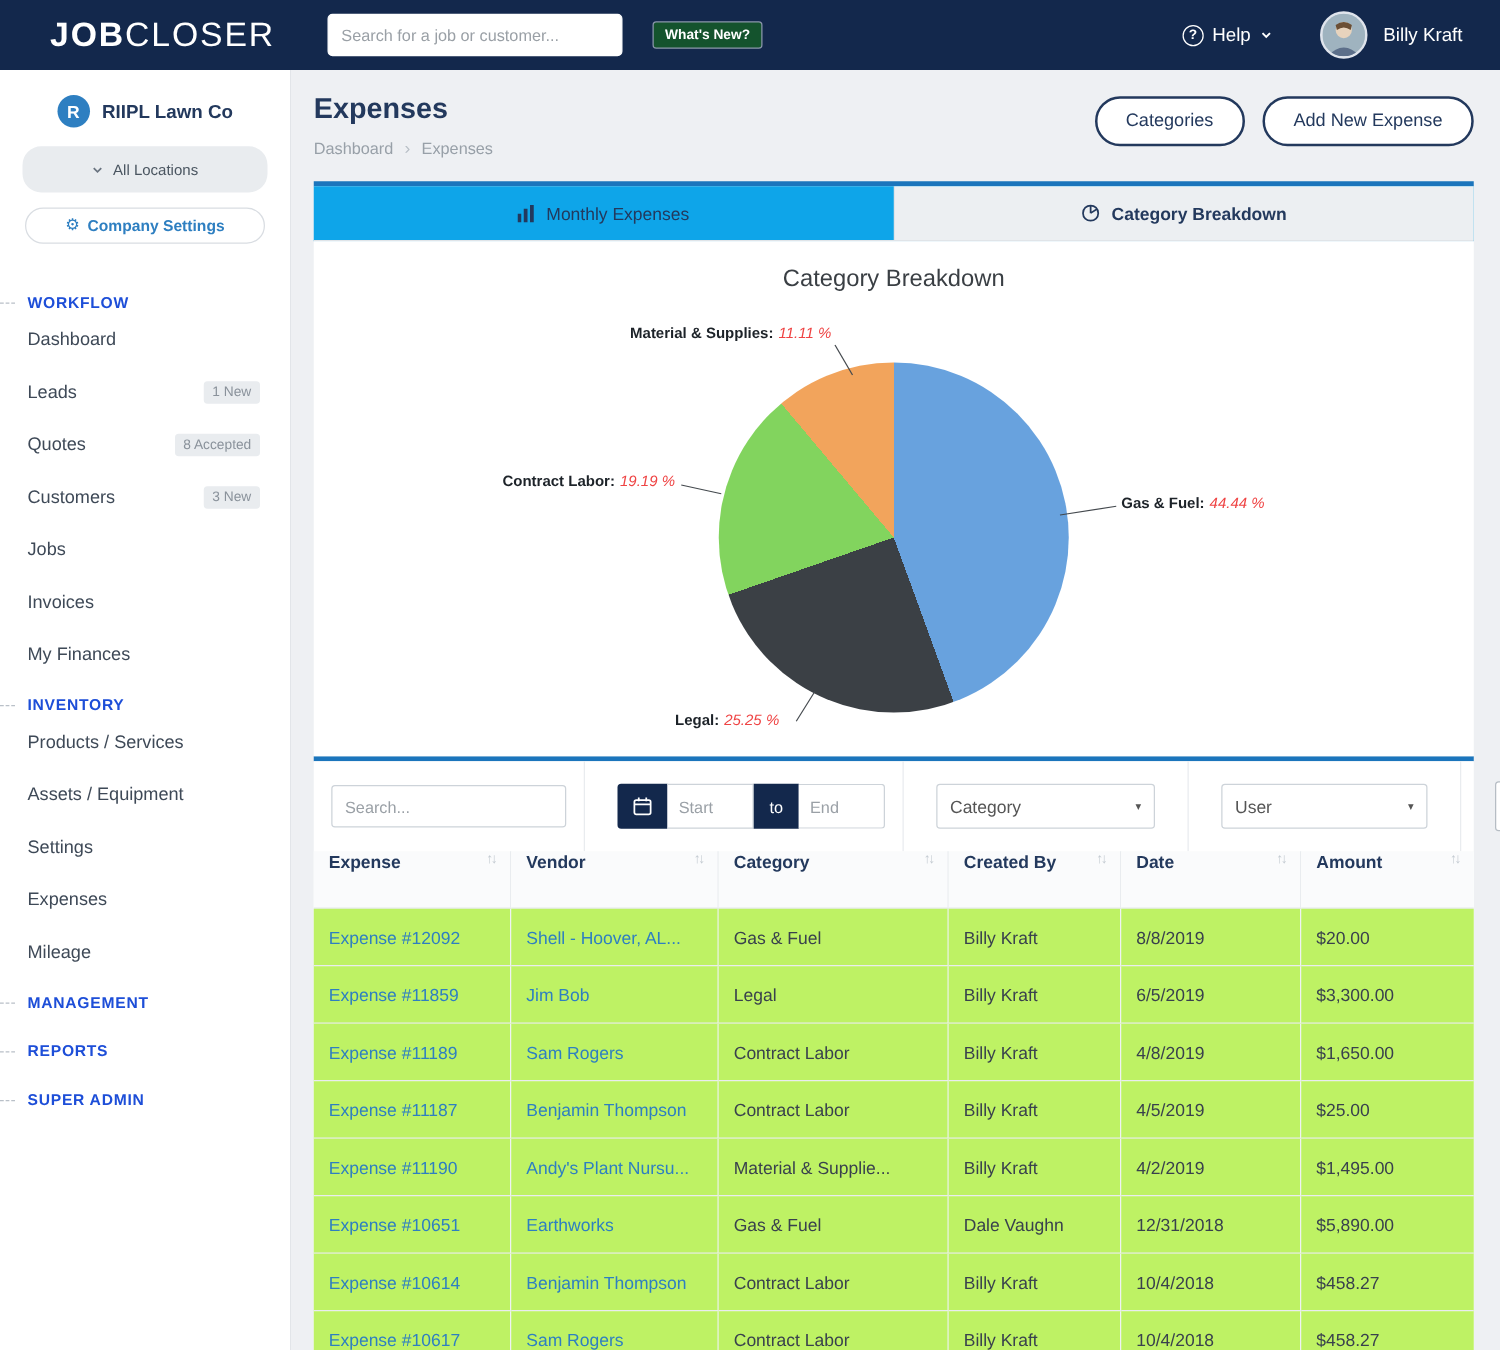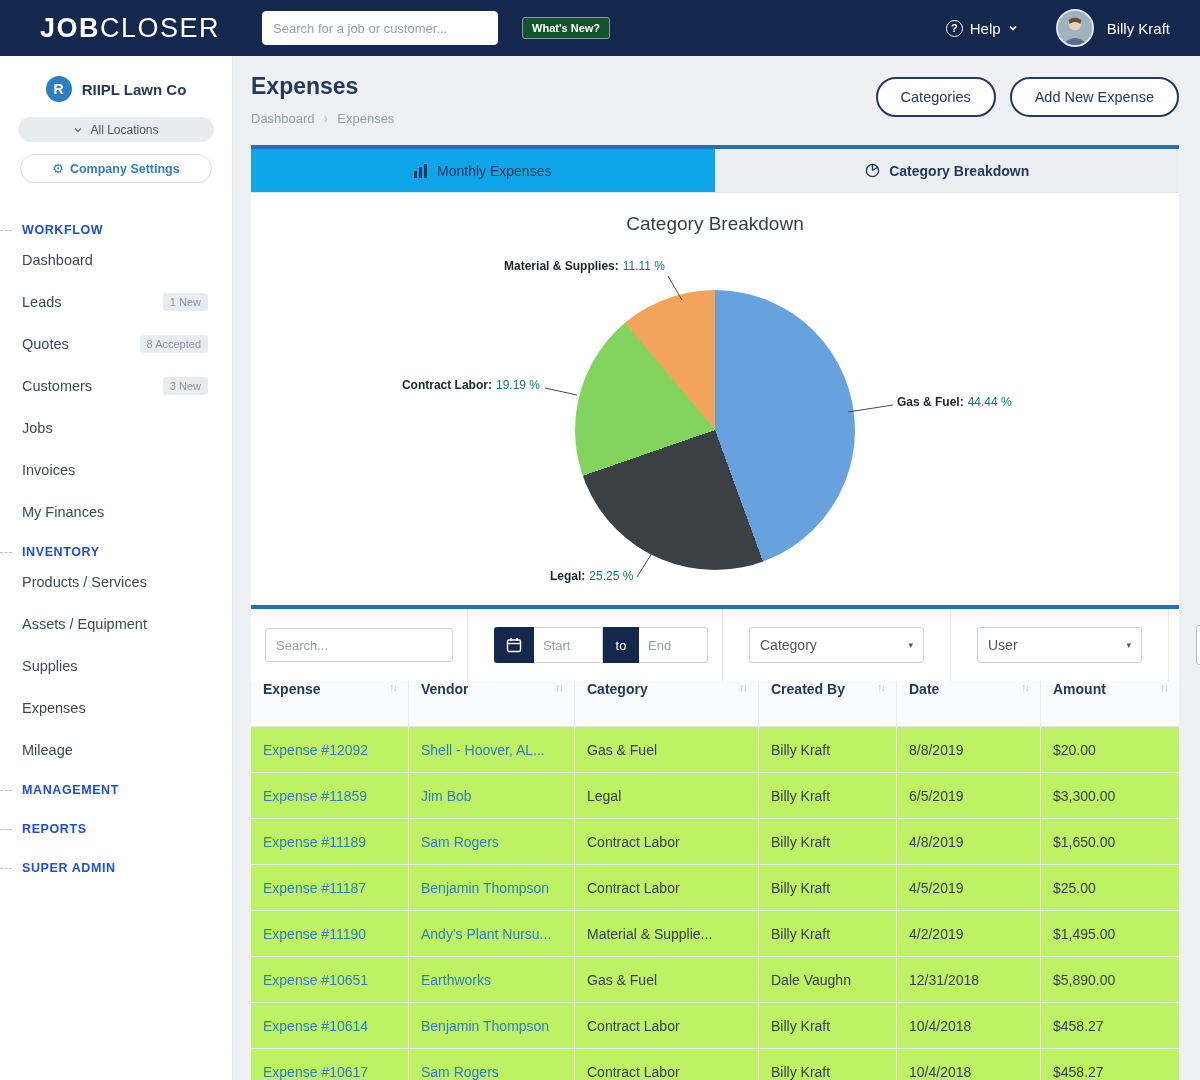--- a/index.html
+++ b/index.html
@@ -23,21 +23,21 @@
   .help{display:flex;align-items:center;gap:7px;color:#fff;font-size:15px;cursor:pointer;}
   .q-circle{width:17px;height:17px;border:1.5px solid #fff;border-radius:50%;display:flex;align-items:center;justify-content:center;font-size:11px;font-weight:bold;}
   .chev{width:10px;height:10px;display:inline-block;}
   .avatar{width:38px;height:38px;border-radius:50%;margin-left:38px;border:2px solid #dfe4ec;overflow:hidden;background:#b7c4cd;cursor:pointer;flex:none;}
   .user-name{color:#fff;font-size:15px;margin-left:13px;cursor:pointer;}
   
   .sidebar{position:absolute;top:56px;left:0;width:233px;bottom:0;background:#fff;border-right:1px solid #e2e5e9;overflow:hidden;}
   .company{display:flex;align-items:center;justify-content:center;gap:10px;margin-top:20px;}
   .r-circle{width:26px;height:26px;border-radius:50%;background:#2e7fc1;color:#fff;font-weight:bold;font-size:14px;display:flex;align-items:center;justify-content:center;}
   .company-name{font-size:15px;color:#23395d;font-weight:600;}
-  .locations-pill{margin:15px auto 0;width:196px;height:25px;border-radius:15px;background:#e9ecef;display:flex;align-items:center;justify-content:center;gap:7px;font-size:12px;color:#4a5560;cursor:pointer;}
+  .locations-pill{margin:15px auto 0;width:196px;height:37px;border-radius:15px;background:#e9ecef;display:flex;align-items:center;justify-content:center;gap:7px;font-size:12px;color:#4a5560;cursor:pointer;}
   .settings-pill{margin:12px auto 0;width:192px;height:29px;border-radius:15px;background:#fff;border:1px solid #d9dde2;display:flex;align-items:center;justify-content:center;gap:6px;font-size:12.5px;color:#2e7fc1;font-weight:bold;cursor:pointer;}
   .gear{font-family:"DejaVu Sans",sans-serif;font-size:13px;}
   .nav-section{display:flex;align-items:center;height:18px;margin-top:10px;font-size:12.5px;font-weight:bold;color:#1d4ed8;letter-spacing:0.6px;}
   .nav-section.first{margin-top:38px;}
   .nav-section.compact{margin-top:21px;}
   .tick{width:12px;border-top:1px dashed #b9c0c8;margin-right:10px;}
   .nav-item{height:42px;display:flex;align-items:center;padding:0 24px 0 22px;font-size:14.5px;color:#3e4957;cursor:pointer;}
   .badge{margin-left:auto;background:#e9ecef;color:#8a929b;font-size:11px;padding:3px 7px;border-radius:3px;}
   
   .main{position:absolute;left:233px;top:56px;right:0;bottom:0;background:#eef0f3;overflow:hidden;}
@@ -55,21 +55,21 @@
   .tab:first-child{border-right:1px solid #dfe3e7;}
   .tab.active{background:#eceff2;font-weight:bold;}
   
   .chart-panel{position:relative;height:412px;background:#fff;}
   .chart-title{position:absolute;top:20px;left:0;right:0;text-align:center;font-size:19px;color:#3a3f44;}
   .pie{position:absolute;left:324px;top:97px;width:280px;height:280px;border-radius:50%;}
   .leader-svg{position:absolute;left:0;top:0;pointer-events:none;}
   .pie-label{position:absolute;font-size:12px;color:#1d2329;white-space:nowrap;}
   .pl-name{font-weight:bold;}
   .pl-name::after{content:":";}
-  .pl-val{margin-left:4px;font-weight:normal;color:#0f766e;}
+  .pl-val{margin-left:4px;font-weight:normal;color:#ef4444;font-style:italic;}
   
   .filter-bar{height:72px;background:#fff;display:flex;align-items:center;}
   .seg{height:100%;display:flex;align-items:center;padding:0 14px;border-right:1px solid #e9ecef;}
   .seg.last{border-right:none;padding:0 12px 0 27px;}
   .f-search{width:188px;height:34px;border:1px solid #cdd3d9;border-radius:3px;padding:0 10px;font-size:13px;color:#15803d;outline:none;font-family:inherit;}
   .f-search::placeholder,.f-date::placeholder{color:#9aa0a6;}
   .date-group{display:flex;align-items:center;margin-left:12px;}
   .cal-btn{width:40px;height:36px;background:#13284c;border-radius:3px 0 0 3px;display:flex;align-items:center;justify-content:center;border:none;cursor:pointer;}
   .f-date{width:69px;height:36px;border:1px solid #cdd3d9;border-left:none;padding:0 9px;font-size:13px;color:#333;outline:none;font-family:inherit;}
   .to-box{width:36px;height:36px;background:#13284c;color:#fff;display:flex;align-items:center;justify-content:center;font-size:13px;flex:none;}
@@ -164,21 +164,21 @@
       <span class="tick"></span>
       <span>INVENTORY</span>
     </div>
   <div class="nav-item">
       <span>Products / Services</span>
     </div>
   <div class="nav-item">
       <span>Assets / Equipment</span>
     </div>
   <div class="nav-item">
-      <span>Supplies</span>
+      <span>Settings</span>
     </div>
   <div class="nav-item">
       <span>Expenses</span>
     </div>
   <div class="nav-item">
       <span>Mileage</span>
     </div>
 
   <div class="nav-section">
       <span class="tick"></span>
@@ -243,21 +243,21 @@
       </svg>
       <div class="pie-label" style="right:514px;top:66px;">
         <span class="pl-name">Material &amp; Supplies</span><span class="pl-val">11.11 %</span>
       </div>
       <div class="pie-label" style="right:639px;top:185px;">
         <span class="pl-name">Contract Labor</span><span class="pl-val">19.19 %</span>
       </div>
       <div class="pie-label" style="left:646px;top:202px;">
         <span class="pl-name">Gas &amp; Fuel</span><span class="pl-val">44.44 %</span>
       </div>
-      <div class="pie-label" style="left:299px;top:376px;">
+      <div class="pie-label" style="left:289px;top:376px;">
         <span class="pl-name">Legal</span><span class="pl-val">25.25 %</span>
       </div>
     </div>
 
     <div class="blue-rule"></div>
 
     <div class="filter-bar">
       <div class="seg">
         <input class="f-search" type="text" placeholder="Search..." style="">
       </div>

